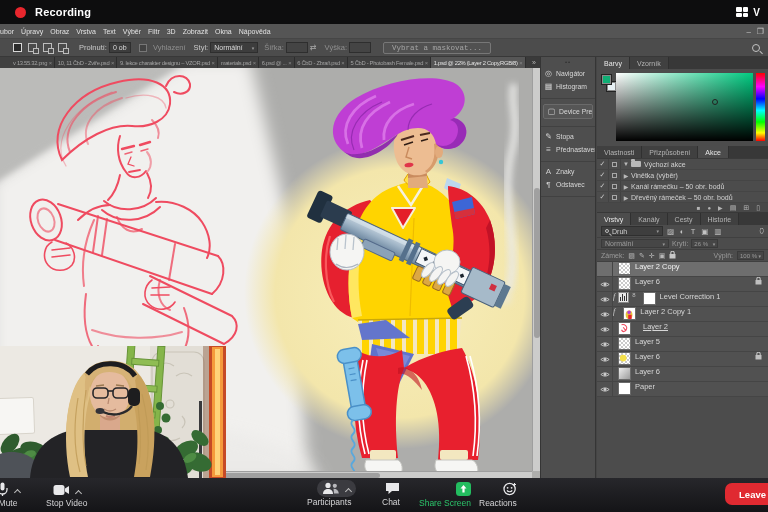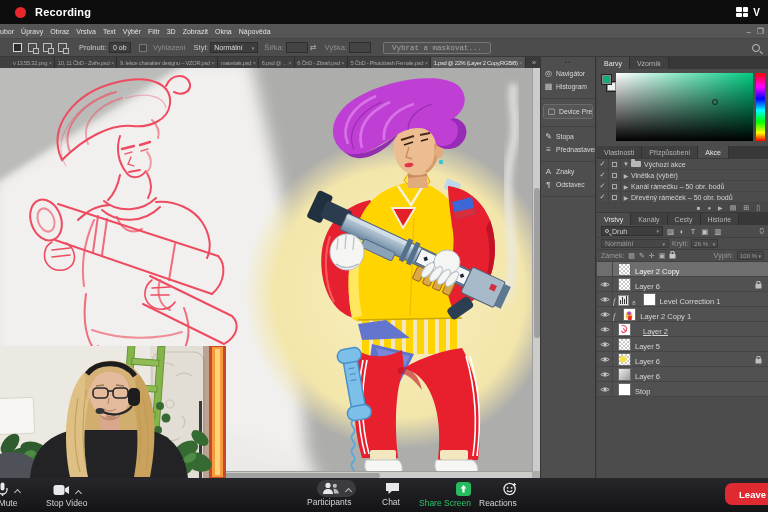--- a/index.html
+++ b/index.html
@@ -95,21 +95,21 @@
 .filter-dd .v { margin-left:auto; font-size:5px; color:#999; }
 .filter-ics { display:flex; gap:6px; color:#c3c3c3; font-size:7.5px; align-items:center; }
 .layers-blend { display:flex; align-items:center; height:12px; padding:0 4px; gap:3px; font-size:7px; color:#9a9a9a; border-bottom:1px solid #404040; }
 .blend-dd { width:68px; height:9px; background:#464646; border:1px solid #3a3a3a; color:#9a9a9a; font-size:7px; display:flex; align-items:center; padding:0 3px; }
 .blend-dd .v { margin-left:auto; font-size:5px; }
 .mini-field { width:27px; height:9px; background:#464646; border:1px solid #3a3a3a; display:flex; align-items:center; padding:0 2px; font-size:6px; color:#9a9a9a; white-space:nowrap; overflow:hidden; }
 .layers-lock { display:flex; align-items:center; height:12px; padding:0 4px; gap:4px; font-size:7px; color:#9a9a9a; border-bottom:1px solid #404040; }
 .lock-ics { display:flex; gap:4px; align-items:center; color:#b8b8b8; font-size:7px; }
 
 .layer-rows { }
-.layer-row { display:flex; align-items:flex-end; height:15px; border-bottom:1px solid #454545; background:#515151; font-size:7.5px; color:#d6d6d6; position:relative; }
+.layer-row { display:flex; align-items:flex-start; height:15px; border-bottom:1px solid #454545; background:#515151; font-size:7.5px; color:#d6d6d6; position:relative; }
 .layer-row.selected { background:#6e6e6e; color:#f2f2f2; }
 .eye-cell { width:16px; height:100%; border-right:1px solid #454545; display:flex; align-items:center; justify-content:center; flex:none; }
 .thumb { width:13px; height:13px; margin:0 4px 0 5px; border:1px solid #6b6b6b; background:#fff; position:relative; overflow:hidden; flex:none; }
 .thumb.checker, .thumb.sketch, .thumb.yellow { background-image:linear-gradient(45deg,#cacaca 25%,transparent 25%,transparent 75%,#cacaca 75%),linear-gradient(45deg,#cacaca 25%,#fff 25%,#fff 75%,#cacaca 75%); background-size:4px 4px; background-position:0 0,2px 2px; background-color:#fff; }
 .thumb svg { position:absolute; inset:0; }
 .thumb.grad { background:linear-gradient(135deg,#ededed 0%,#9c9c9c 100%); }
 .layer-row .lname { white-space:nowrap; overflow:hidden; }
 .layer-row .lname.underline { text-decoration:underline;padding-left:8px; }
 .layer-row .locki { margin-left:auto; margin-right:6px; flex:none; }
 .fx-f { font-style:italic; font-family:"Liberation Serif",serif; font-size:8px; color:#ccc; margin-right:3px; }
@@ -715,21 +715,21 @@
   </div>
           <div class="layer-row">
     <span class="eye-cell">
               <svg width="10" height="7" viewBox="0 0 12 8">
                 <path d="M1,4 Q6,0 11,4 Q6,8 1,4 Z" fill="none" stroke="#cfcfcf" stroke-width="1"></path>
                 <circle cx="6" cy="4" r="1.7" fill="#cfcfcf"></circle>
               </svg>
             </span>
 
     <div class="thumb"></div>
-    <span class="lname">Stop</span>
+    <span class="lname">Paper</span>
 
   </div>
         </div>
       <div class="layers-empty"></div>
     </div>
   </div>
 
   <div class="webcam">
     <svg width="226" height="132" viewBox="0 0 226 132">
       <rect width="226" height="132" fill="#ece9e3"></rect>

